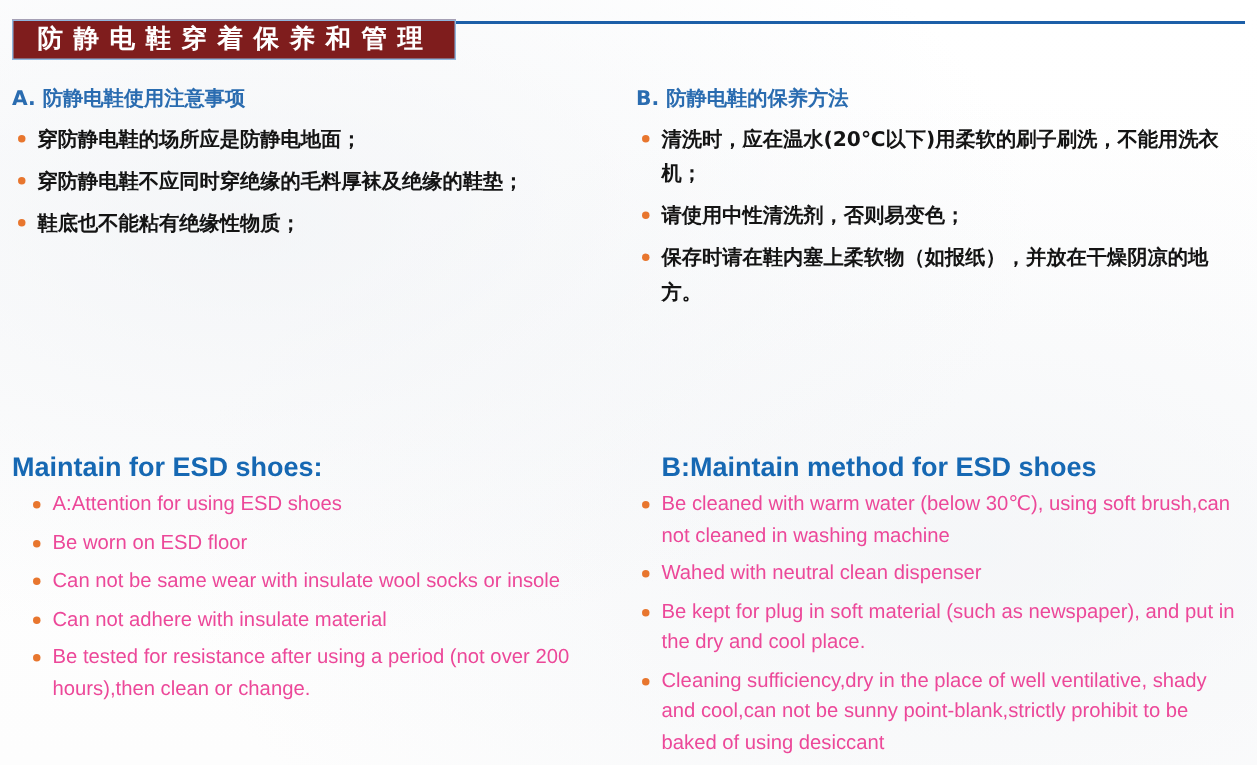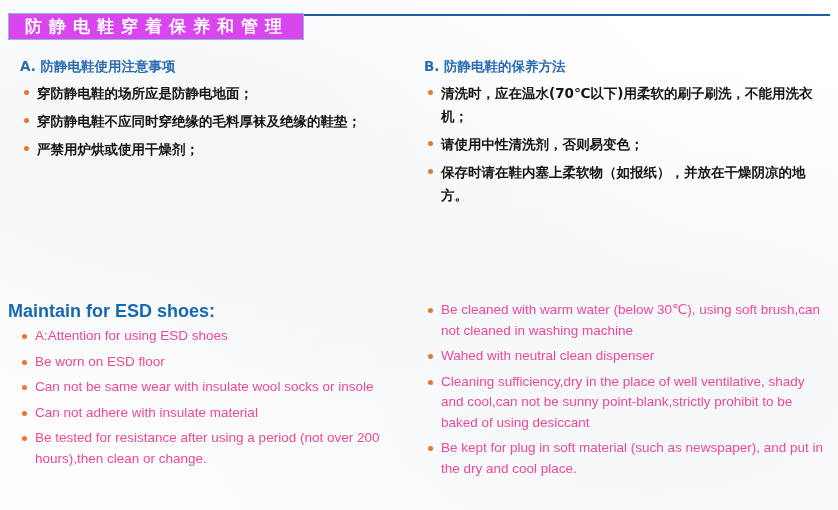--- a/index.html
+++ b/index.html
@@ -50,21 +50,21 @@
     width: 822px;
     height: 2px;
     background: #1c5fa8;
   }
   .banner {
     position: absolute;
     left: 8px;
     top: 13px;
     height: 27px;
     padding: 0 14px 0 16px;
-    background: #d946ef;
+    background: #7f1d1d;
     border: 1px solid #8fb6dd;
     box-sizing: border-box;
     display: flex;
     align-items: center;
   }
   .banner-title {
     color: #ffffff;
     font-size: 17px;
     font-weight: 700;
     letter-spacing: 7px;
@@ -72,21 +72,21 @@
     white-space: nowrap;
     font-family: "DejaVu Sans", "Liberation Sans", sans-serif;
   }
 
   
   .col {
     position: absolute;
     top: 58px;
     width: 400px;
   }
-  .col-left  { left: 20px; }
+  .col-left  { left: 8px; }
   .col-right { left: 424px; }
 
   
   .cn-heading {
     color: #2a6cb0;
     font-size: 13.5px;
     font-weight: 700;
     line-height: 1.3;
     margin: 0 0 6px 0;
     font-family: "DejaVu Sans", "Liberation Sans", sans-serif;
@@ -166,46 +166,47 @@
     <div class="banner">
       <span class="banner-title">防静电鞋穿着保养和管理</span>
     </div>
   </div>
 
   <div class="col col-left">
     <div class="cn-heading">A. 防静电鞋使用注意事项</div>
     <ul class="bullets cn-list">
       <li>穿防静电鞋的场所应是防静电地面；</li>
       <li>穿防静电鞋不应同时穿绝缘的毛料厚袜及绝缘的鞋垫；</li>
-      <li>严禁用炉烘或使用干燥剂；</li>
+      <li>鞋底也不能粘有绝缘性物质；</li>
     </ul>
   </div>
 
   <div class="col col-right">
     <div class="cn-heading">B. 防静电鞋的保养方法</div>
     <ul class="bullets cn-list">
-      <li>清洗时，应在温水(70℃以下)用柔软的刷子刷洗，不能用洗衣机；</li>
+      <li>清洗时，应在温水(20℃以下)用柔软的刷子刷洗，不能用洗衣机；</li>
       <li>请使用中性清洗剂，否则易变色；</li>
       <li>保存时请在鞋内塞上柔软物（如报纸），并放在干燥阴凉的地方。</li>
     </ul>
   </div>
 
   <div class="en-block-left">
     <div class="en-heading">Maintain for ESD shoes:</div>
     <ul class="bullets en-list">
       <li>A:Attention for using ESD shoes</li>
       <li>Be worn on ESD floor</li>
       <li>Can not be same wear with insulate wool socks or insole</li>
       <li>Can not adhere with insulate material</li>
       <li>Be tested for resistance after using a period (not over 200 hours),then clean or change.</li>
     </ul>
   </div>
 
   <div class="en-block-right">
+    <div class="en-heading">B:Maintain method for ESD shoes</div>
     <ul class="bullets en-list">
       <li>Be cleaned with warm water (below 30℃), using soft brush,can not cleaned in washing machine</li>
       <li>Wahed with neutral clean dispenser</li>
+      <li>Be kept for plug in soft material (such as newspaper), and put in the dry and cool place.</li>
       <li>Cleaning sufficiency,dry in the place of well ventilative, shady and cool,can not be sunny point-blank,strictly prohibit to be baked of using desiccant</li>
-      <li>Be kept for plug in soft material (such as newspaper), and put in the dry and cool place.</li>
     </ul>
   </div>
 
 </div>
 
 </body></html>

